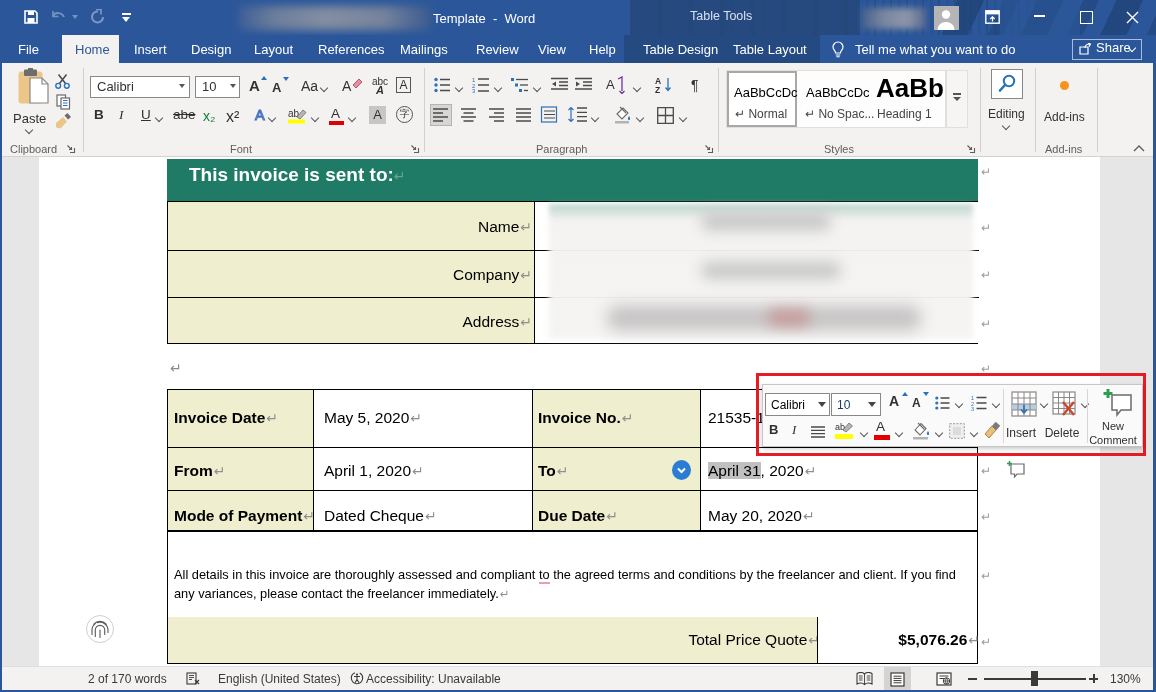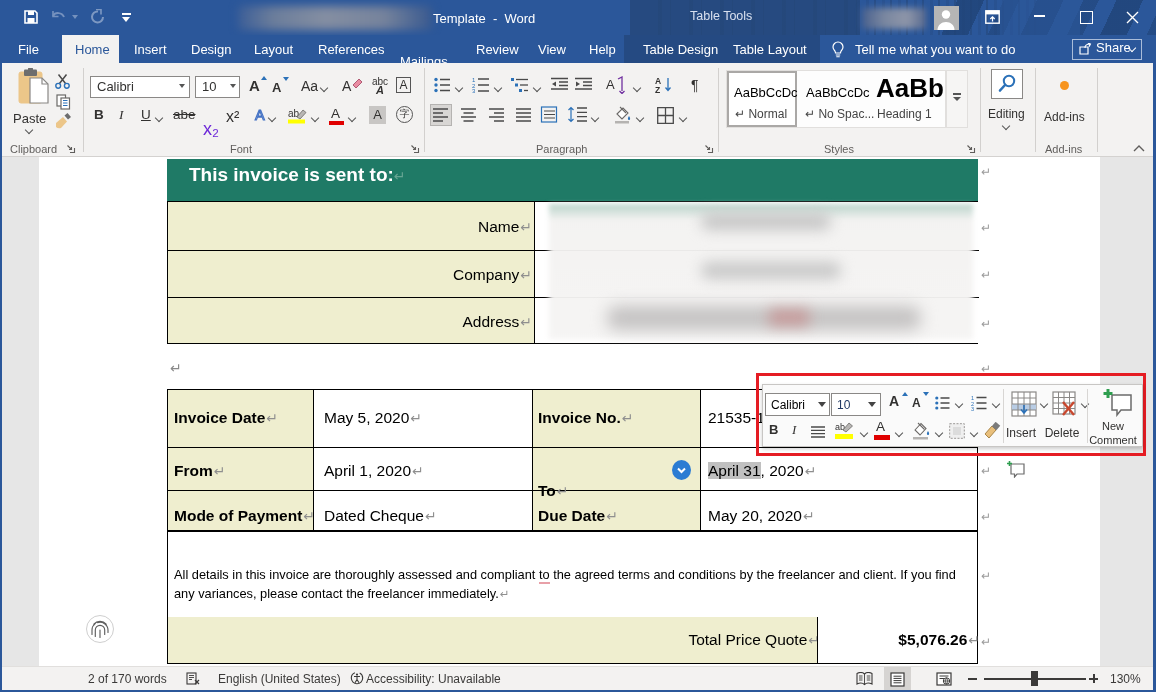--- a/index.html
+++ b/index.html
@@ -77,21 +77,21 @@
 
 <div class="ab" id="tabrow" style="left:0;top:35px;width:1156px;height:28px;background:#2b579a;">
   <div class="ab" style="left:624px;top:0;width:196px;height:28px;background:#254a82;"></div>
   <div class="ab" style="left:62px;top:0;width:57px;height:28px;background:#f3f2f1;"></div>
   <div class="ab tabtxt" style="left:18px;top:7px;">File</div>
   <div class="ab" style="left:75px;top:7px;color:#2b579a;font-size:13px;">Home</div>
   <div class="ab tabtxt" style="left:134px;top:7px;">Insert</div>
   <div class="ab tabtxt" style="left:191px;top:7px;">Design</div>
   <div class="ab tabtxt" style="left:254px;top:7px;">Layout</div>
   <div class="ab tabtxt" style="left:318px;top:7px;">References</div>
-  <div class="ab tabtxt" style="left:400px;top:7px;margin-top:12px;">Mailings</div>
+  <div class="ab tabtxt" style="left:400px;top:7px;">Mailings</div>
   <div class="ab tabtxt" style="left:476px;top:7px;">Review</div>
   <div class="ab tabtxt" style="left:538px;top:7px;">View</div>
   <div class="ab tabtxt" style="left:589px;top:7px;">Help</div>
   <div class="ab tabtxt" style="left:643px;top:7px;">Table Design</div>
   <div class="ab tabtxt" style="left:733px;top:7px;">Table Layout</div>
 
   <svg class="ab" style="left:831px;top:6px;" width="14" height="17" viewBox="0 0 14 17">
     <path d="M7 1 a5 5 0 0 1 5 5 c0 2-1.2 3-2 4.2 c-.5.8-.5 1.3-.5 1.8 h-5 c0-.5 0-1-.5-1.8 C3.2 9 2 8 2 6 a5 5 0 0 1 5-5 z" fill="none" stroke="#fff" stroke-width="1.2"></path>
     <path d="M4.8 14 h4.4 M5.3 15.8 h3.4" stroke="#fff" stroke-width="1.1"></path>
   </svg>
@@ -165,21 +165,21 @@
   <div class="ab" style="left:372px;top:13px;color:#323130;font-size:10px;">abc</div>
   <div class="ab" style="left:376px;top:21px;color:#323130;font-size:11px;font-style:italic;font-weight:bold;">A</div>
 
   <div class="ab" style="left:396px;top:14px;width:15px;height:16px;border:1.2px solid #555;box-sizing:border-box;color:#323130;font-size:12px;text-align:center;line-height:14px;">A</div>
 
   <div class="ab" style="left:94px;top:44px;color:#323130;font-size:13.5px;font-weight:bold;">B</div>
   <div class="ab" style="left:119px;top:44px;color:#323130;font-size:13.5px;font-style:italic;font-family:'Liberation Serif',serif;">I</div>
   <div class="ab" style="left:141px;top:44px;color:#323130;font-size:13.5px;text-decoration:underline;">U</div>
   <div class="ab" style="left:156px;top:52px;width:5px;height:5px;border-right:1.4px solid #555;border-bottom:1.4px solid #555;transform:rotate(45deg);"></div>
   <div class="ab" style="left:173px;top:44px;color:#323130;font-size:13.5px;text-decoration:line-through;">abе</div>
-  <div class="ab" style="left:203px;top:56px;color:#6d28d9;font-size:18px;">x₂</div>
+  <div class="ab" style="left:203px;top:45px;color:#15803d;font-size:14px;">x₂</div>
   <div class="ab" style="left:226px;top:45px;color:#323130;font-size:16px;">x²</div>
 
   <div class="ab" style="left:255px;top:44px;font-size:14.5px;color:#fff;-webkit-text-stroke:1.1px #4472c4;">A</div>
   <div class="ab" style="left:269px;top:52px;width:5px;height:5px;border-right:1.4px solid #555;border-bottom:1.4px solid #555;transform:rotate(45deg);"></div>
 
   <svg class="ab" style="left:288px;top:44px;" width="20" height="17" viewBox="0 0 20 17">
     <text x="0" y="10" font-size="10" fill="#323130" font-family="Liberation Sans">ab</text>
     <path d="M9 10 L15 3 l3 2.5 L12 12 z" fill="#b8b6b4" stroke="#6b6967" stroke-width=".8"></path>
     <rect x="0" y="12.5" width="17" height="4" fill="#ffff00"></rect>
   </svg>
@@ -353,21 +353,21 @@
     <div class="ab" style="left:0;top:57px;width:809px;height:1px;background:#000;"></div>
     <div class="ab" style="left:0;top:100px;width:809px;height:1px;background:#000;"></div>
 
     <div class="ab" style="left:6px;top:19px;font-weight:bold;">Invoice Date<span class="pilin">↵</span></div>
     <div class="ab" style="left:156px;top:19px;">May 5, 2020<span class="pilin">↵</span></div>
     <div class="ab" style="left:370px;top:19px;font-weight:bold;">Invoice No.<span class="pilin">↵</span></div>
     <div class="ab" style="left:540px;top:19px;">21535-1</div>
 
     <div class="ab" style="left:6px;top:72px;font-weight:bold;">From<span class="pilin">↵</span></div>
     <div class="ab" style="left:156px;top:72px;">April 1, 2020<span class="pilin">↵</span></div>
-    <div class="ab" style="left:370px;top:72px;font-weight:bold;margin-top:20px;">To<span class="pilin">↵</span></div>
+    <div class="ab" style="left:370px;top:72px;font-weight:bold;">To<span class="pilin">↵</span></div>
     <div class="ab" style="left:540px;top:72px;"><span style="background:#c0c0c0;">April 31</span>, 2020<span class="pilin">↵</span></div>
 
     <div class="ab" style="left:6px;top:117px;font-weight:bold;">Mode of Payment<span class="pilin">↵</span></div>
     <div class="ab" style="left:156px;top:117px;">Dated Cheque<span class="pilin">↵</span></div>
     <div class="ab" style="left:370px;top:117px;font-weight:bold;">Due Date<span class="pilin">↵</span></div>
     <div class="ab" style="left:540px;top:117px;">May 20, 2020<span class="pilin">↵</span></div>
 
     <div class="ab" style="left:504px;top:70px;width:19px;height:20px;border-radius:50%;background:#2b7cd3;">
       <svg width="19" height="20" viewBox="0 0 19 20">
           <path d="M6 8.5 l3.5 3.5 3.5-3.5" fill="none" stroke="#fff" stroke-width="2"></path>

